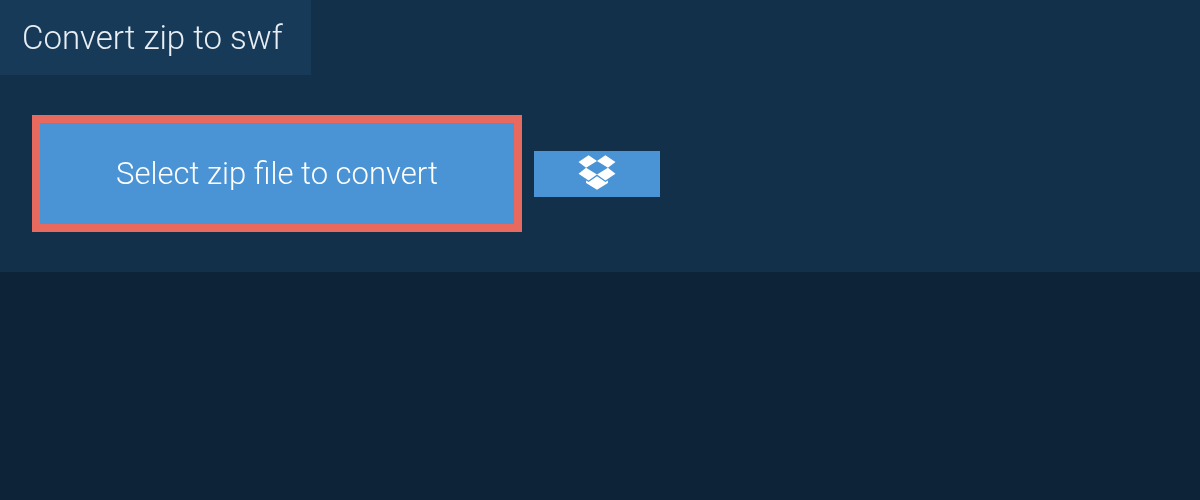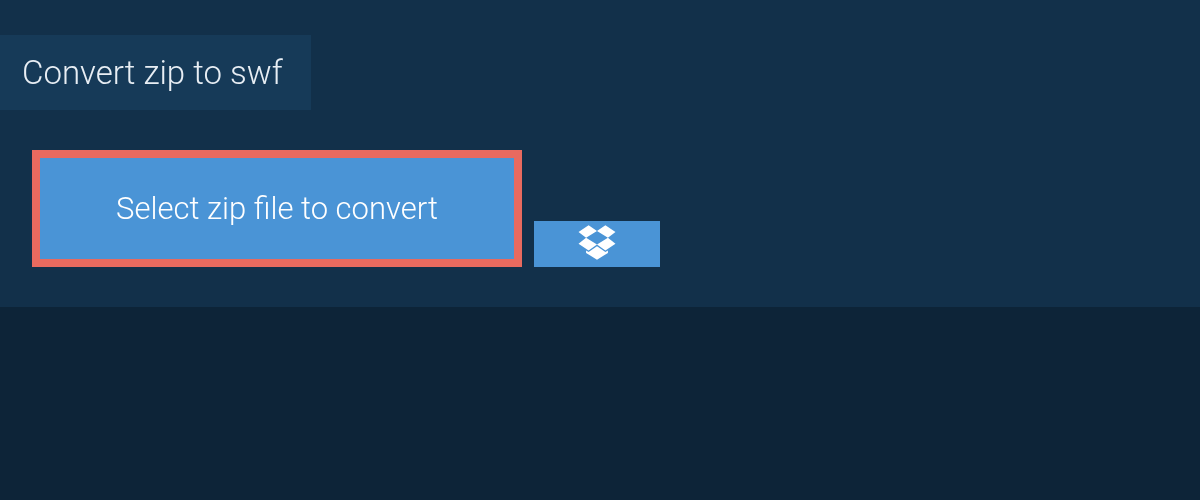--- a/index.html
+++ b/index.html
@@ -13,27 +13,26 @@
       background: #12304a;
       padding-bottom: 40px;
     }
     .tab {
       display: inline-block;
       background: #163a58;
       padding: 18px 28px 18px 22px;
       color: #e8eef4;
       font-size: 33px;
       font-weight: 300;
-      margin-top: 35px;
     }
     .button-row {
       display: flex;
       gap: 12px;
       padding: 40px 0 0 32px;
-      align-items: flex-end;
+      align-items: center;
     }
     .select-btn {
       background: #4a94d6;
       border: 8px solid #e86a5f;
       color: #ffffff;
       font-size: 31px;
       font-weight: 300;
       padding: 32px 40px;
       cursor: pointer;
       display: flex;

